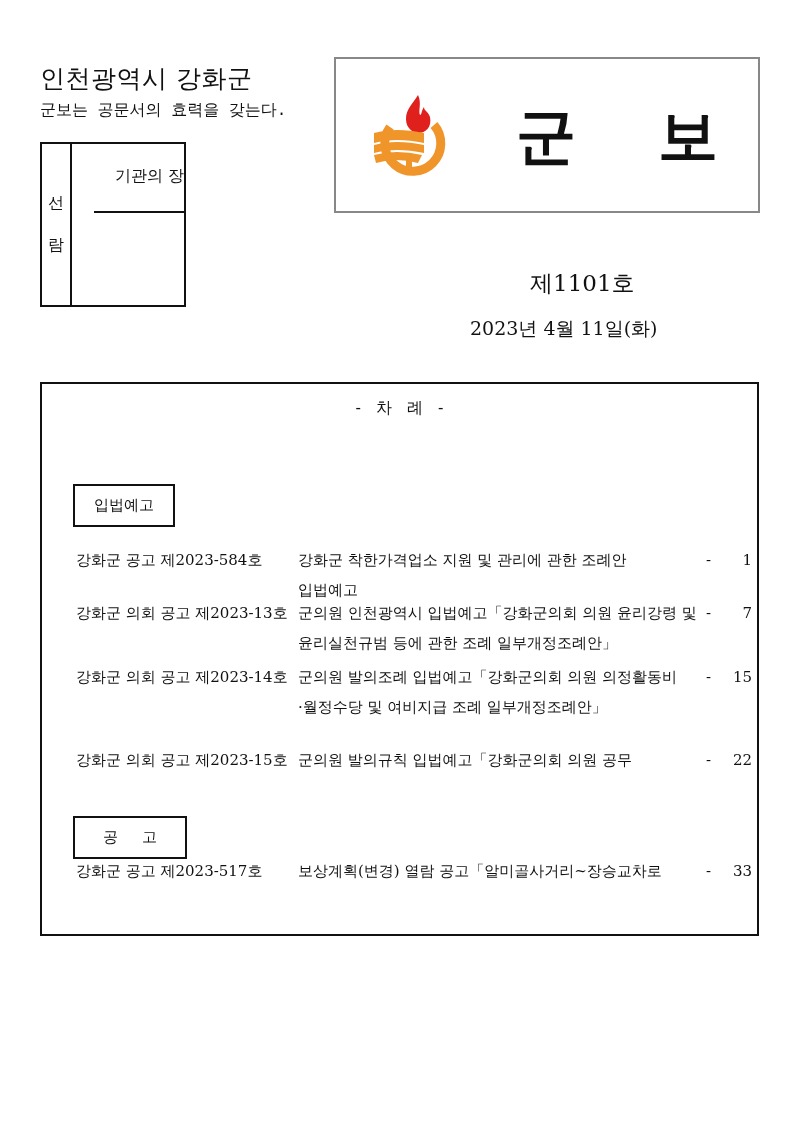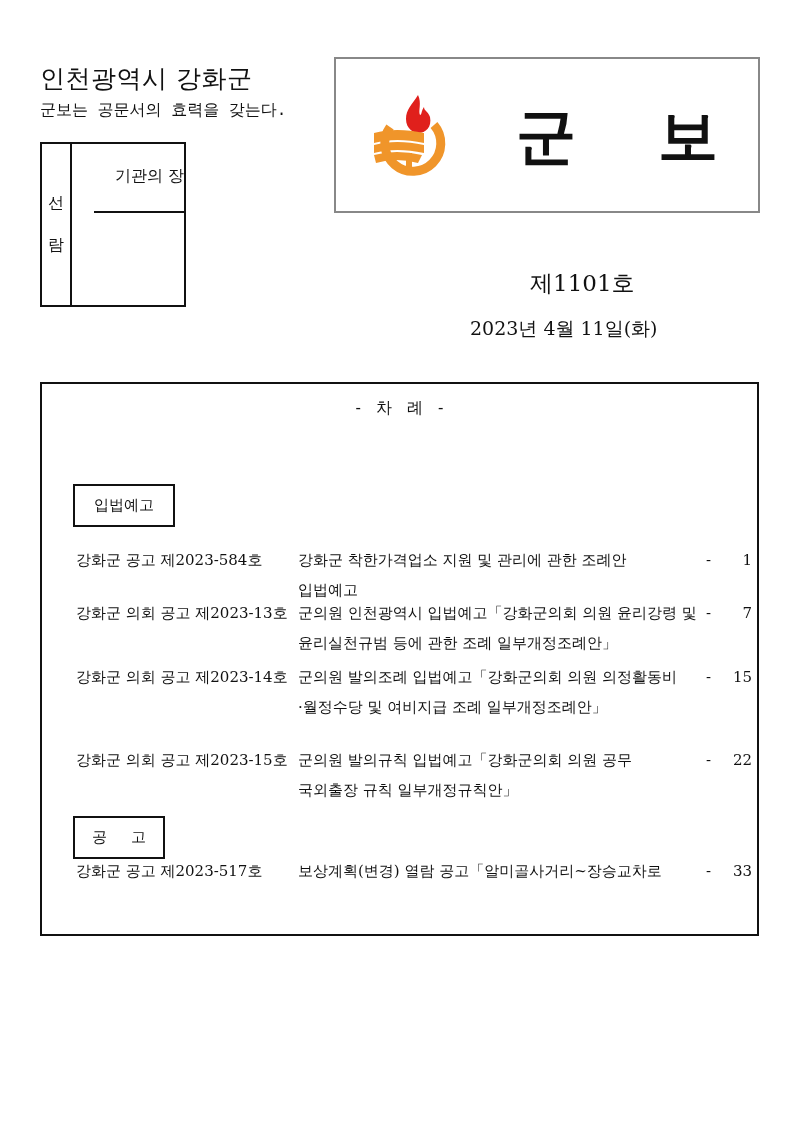--- a/index.html
+++ b/index.html
@@ -113,26 +113,23 @@
     </div>
   </div>
 
   <div class="entry" style="top:339px;margin-top:22px;">
     <div class="entry-line">
       <span class="entry-num">강화군 의회 공고 제2023-15호</span>
       <span class="entry-title">군의원 발의규칙 입법예고「강화군의회 의원 공무</span>
       <span class="entry-dash">-</span>
       <span class="entry-page">22</span>
     </div>
-    <div class="entry-line">
-      <span class="entry-title">국외출장 규칙 일부개정규칙안」</span>
-    </div>
   </div>
 
-  <div class="section-label" style="top:432px; width:92px; white-space:pre;">공     고</div>
+  <div class="section-label" style="top:432px; width:114px; white-space:pre;">공     고</div>
 
   <div class="entry" style="top:472px;">
     <div class="entry-line">
       <span class="entry-num">강화군 공고 제2023-517호</span>
       <span class="entry-title">보상계획(변경) 열람 공고「알미골사거리~장승교차로</span>
       <span class="entry-dash">-</span>
       <span class="entry-page">33</span>
     </div>
   </div>
 </div>

